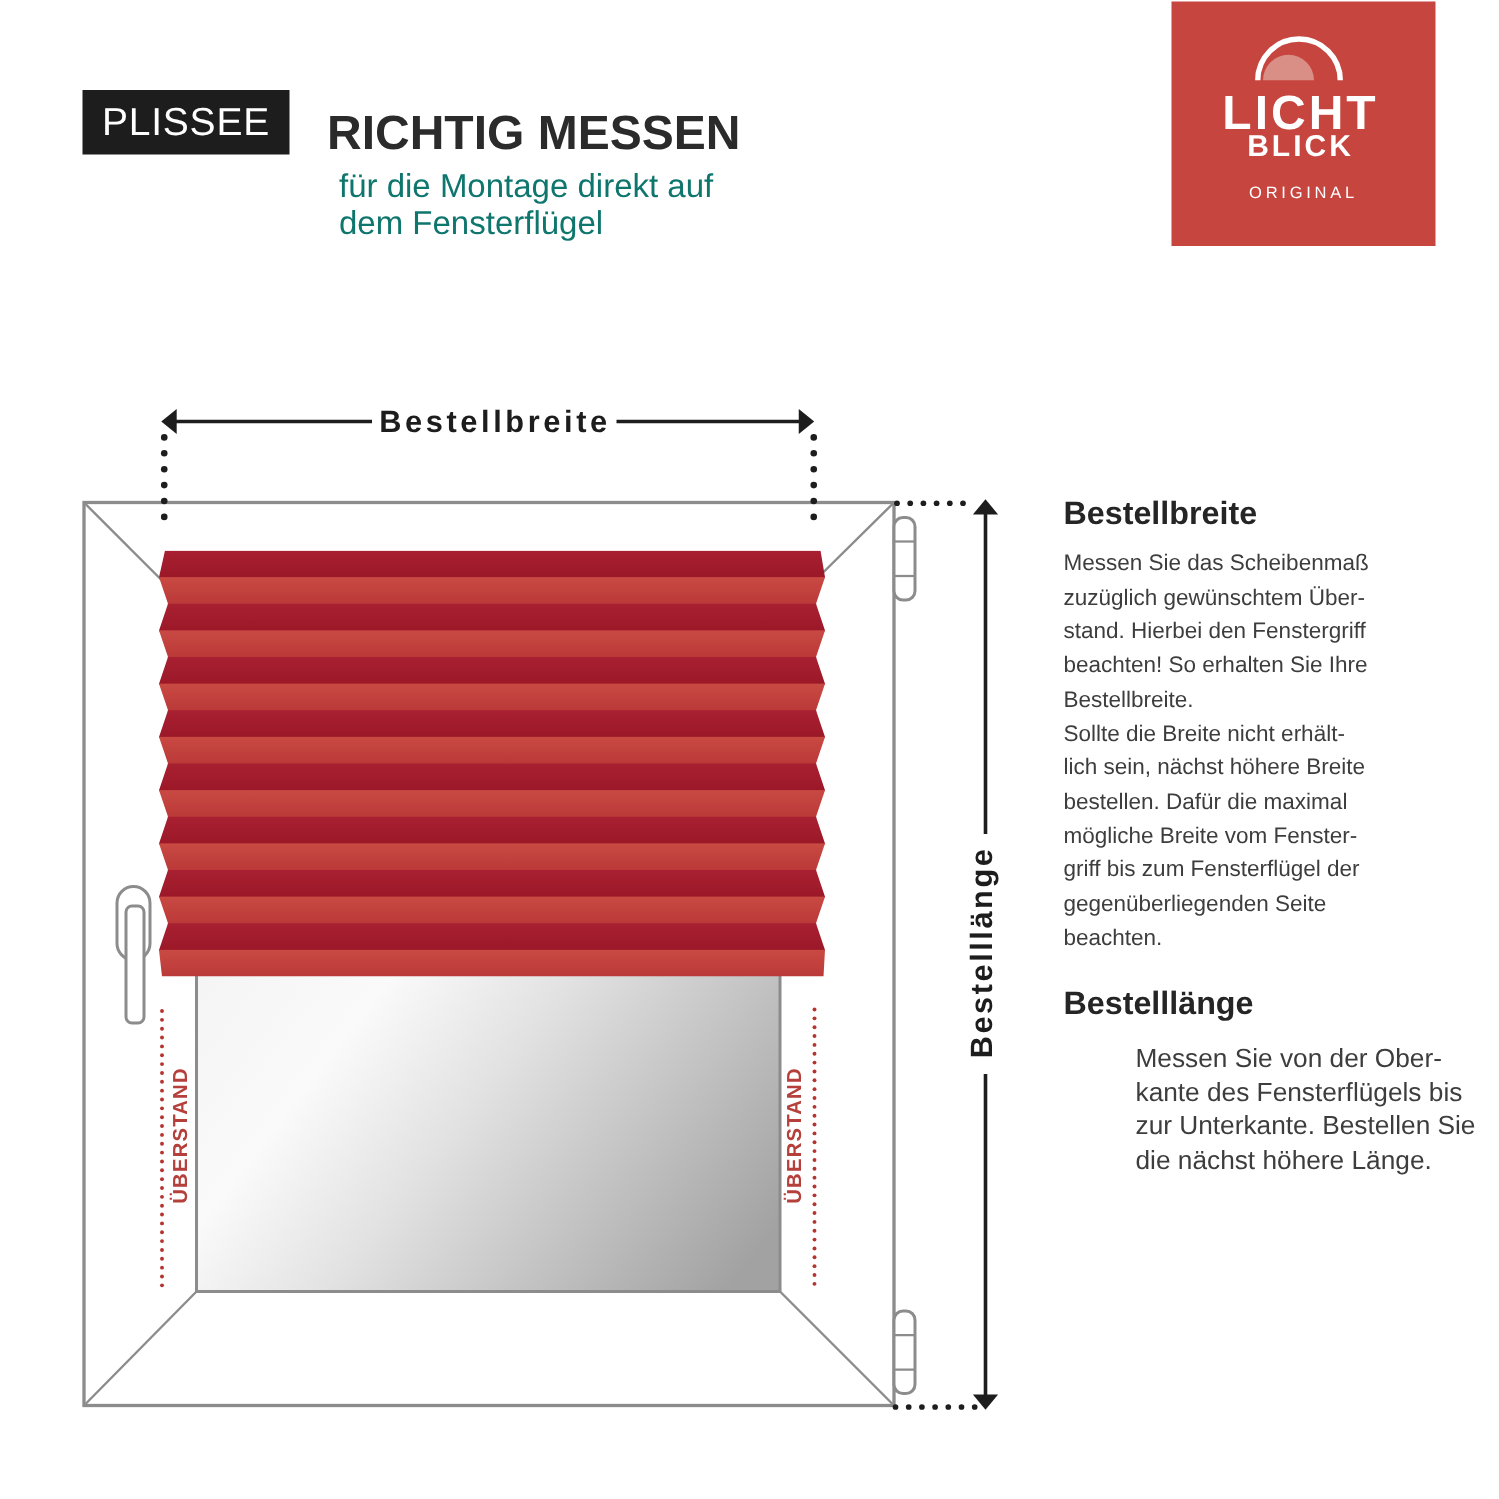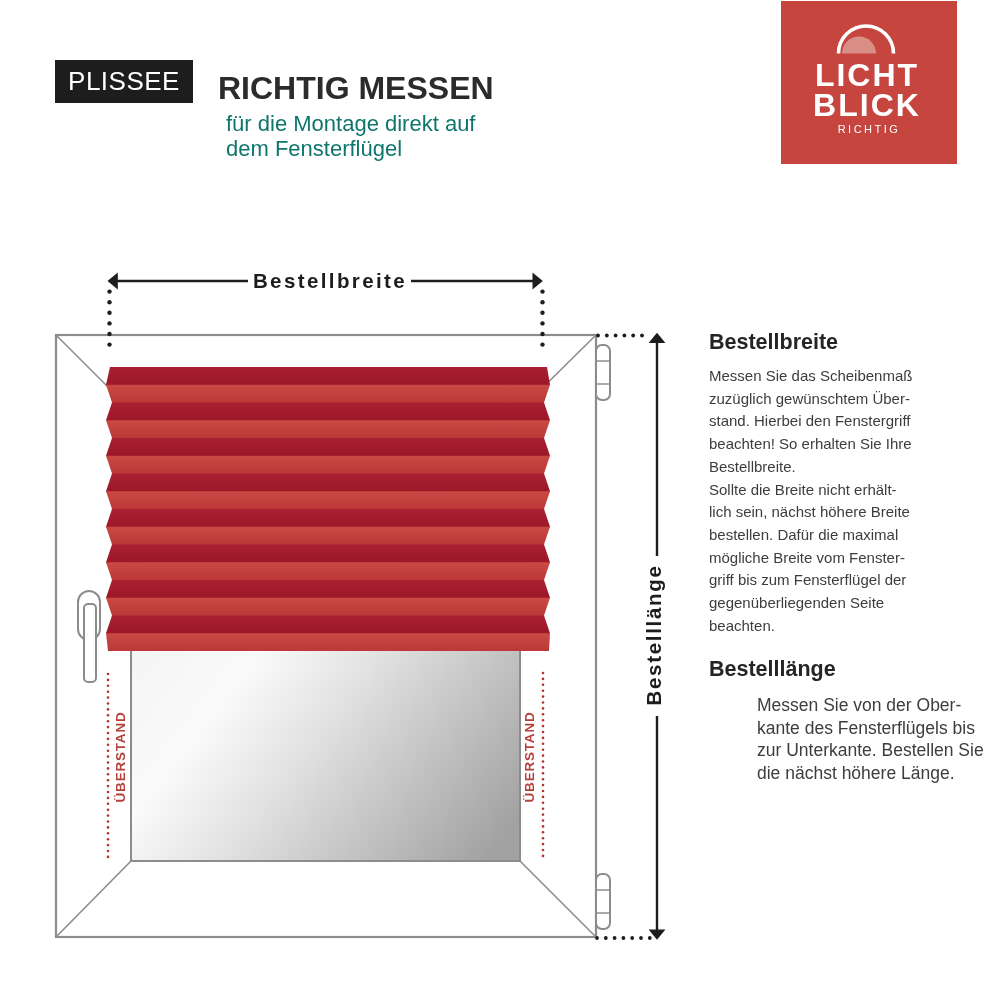--- a/index.html
+++ b/index.html
@@ -20,23 +20,23 @@
 
 <div class="abs" style="left:781px;top:1px;width:176px;height:163px;background:#c7453f;">
 
   <svg width="165" height="164" viewBox="0 0 165 164" style="position:absolute;left:0;top:0">
     <path d="M 61 52.5 A 17 17 0 0 1 95 52.5 Z" fill="#d98f86"></path>
     <path d="M 57.5 52.5 A 27.5 27.5 0 0 1 112.5 52.5" fill="none" stroke="#fff" stroke-width="3.6"></path>
   </svg>
 
   <div class="abs" style="left:0;right:4px;top:56px;text-align:center;color:#fff;font-size:32px;font-weight:bold;letter-spacing:2px;">LICHT</div>
 
-  <div class="abs" style="left:0;right:4px;top:85.5px;text-align:center;color:#fff;font-size:32px;font-weight:bold;letter-spacing:2px;">BLICK</div>
-
-  <div class="abs" style="left:0;right:0;top:122px;text-align:center;color:#fff;font-size:11px;letter-spacing:2.5px;">RICHTIG</div>
+  <div class="abs" style="left:0;right:4px;top:85.5px;text-align:center;color:#fff;font-size:20px;font-weight:bold;letter-spacing:2px;">BLICK</div>
+
+  <div class="abs" style="left:0;right:0;top:122px;text-align:center;color:#fff;font-size:11px;letter-spacing:2.5px;">ORIGINAL</div>
 </div>
 
 <svg width="999" height="999" viewBox="0 0 999 999" style="position:absolute;left:0;top:0" font-family="'Liberation Sans', sans-serif">
 <defs>
 <linearGradient id="gdark" x1="0" y1="0" x2="0" y2="1">
   <stop offset="0" stop-color="#a82031"></stop>
         <stop offset="1" stop-color="#9b1828"></stop>
 </linearGradient>
 <linearGradient id="glight" x1="0" y1="0" x2="0" y2="1">
   <stop offset="0" stop-color="#c94943"></stop>

